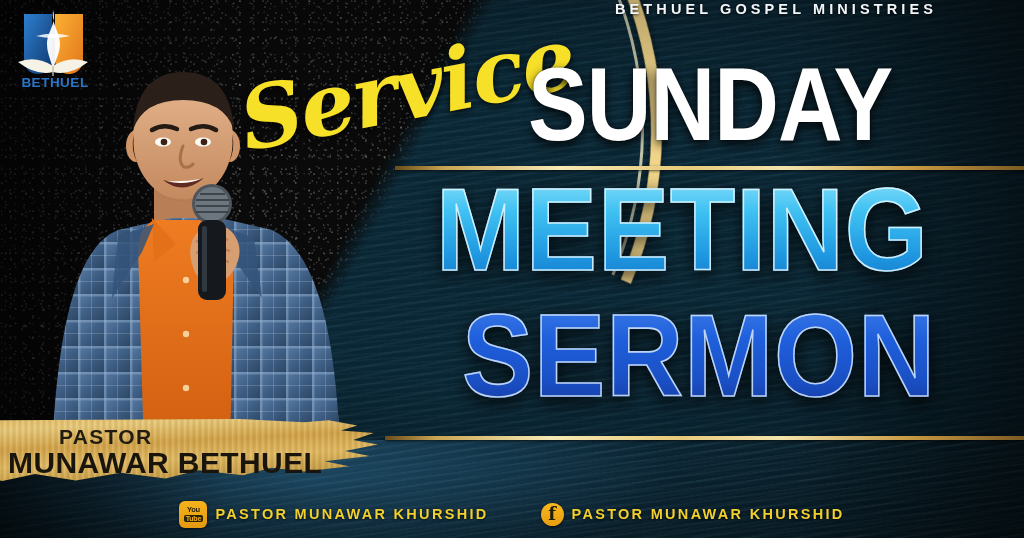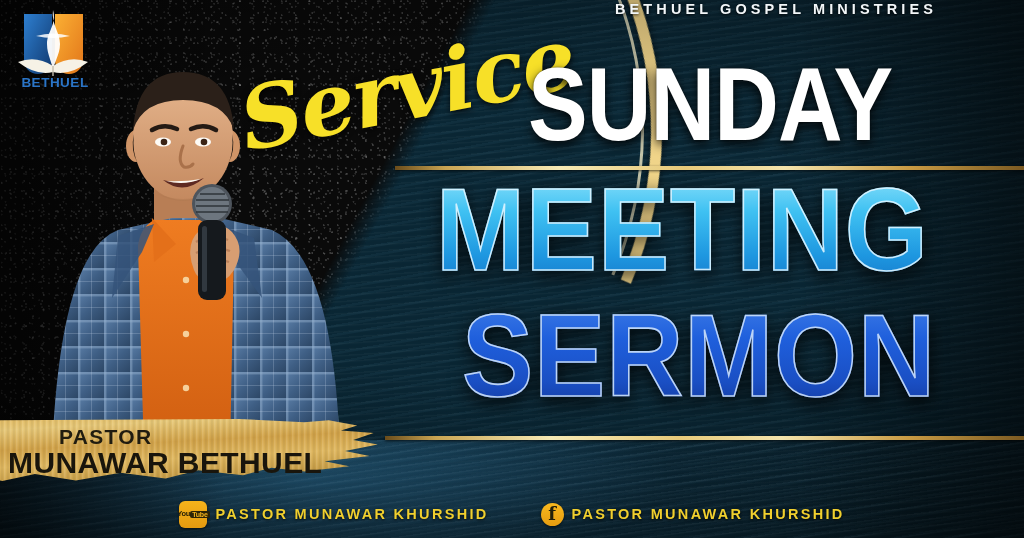--- a/index.html
+++ b/index.html
@@ -337,20 +337,21 @@
     font-weight: bold;
     letter-spacing: 2.3px;
     white-space: nowrap;
     text-shadow: 0 1px 3px rgba(0,0,0,.8);
   }
   .yt-icon {
     width: 28px; height: 27px;
     border-radius: 6px;
     background: linear-gradient(180deg,#f5b31b,#e49a10);
     display: flex;
+    flex-direction: column;
     align-items: center;
     justify-content: center;
     line-height: 1;
     box-shadow: 0 1px 3px rgba(0,0,0,.6);
   }
   .yt-you {
     font-size: 7.5px;
     font-weight: bold;
     color: #2a2206;
     letter-spacing: -0.2px;

